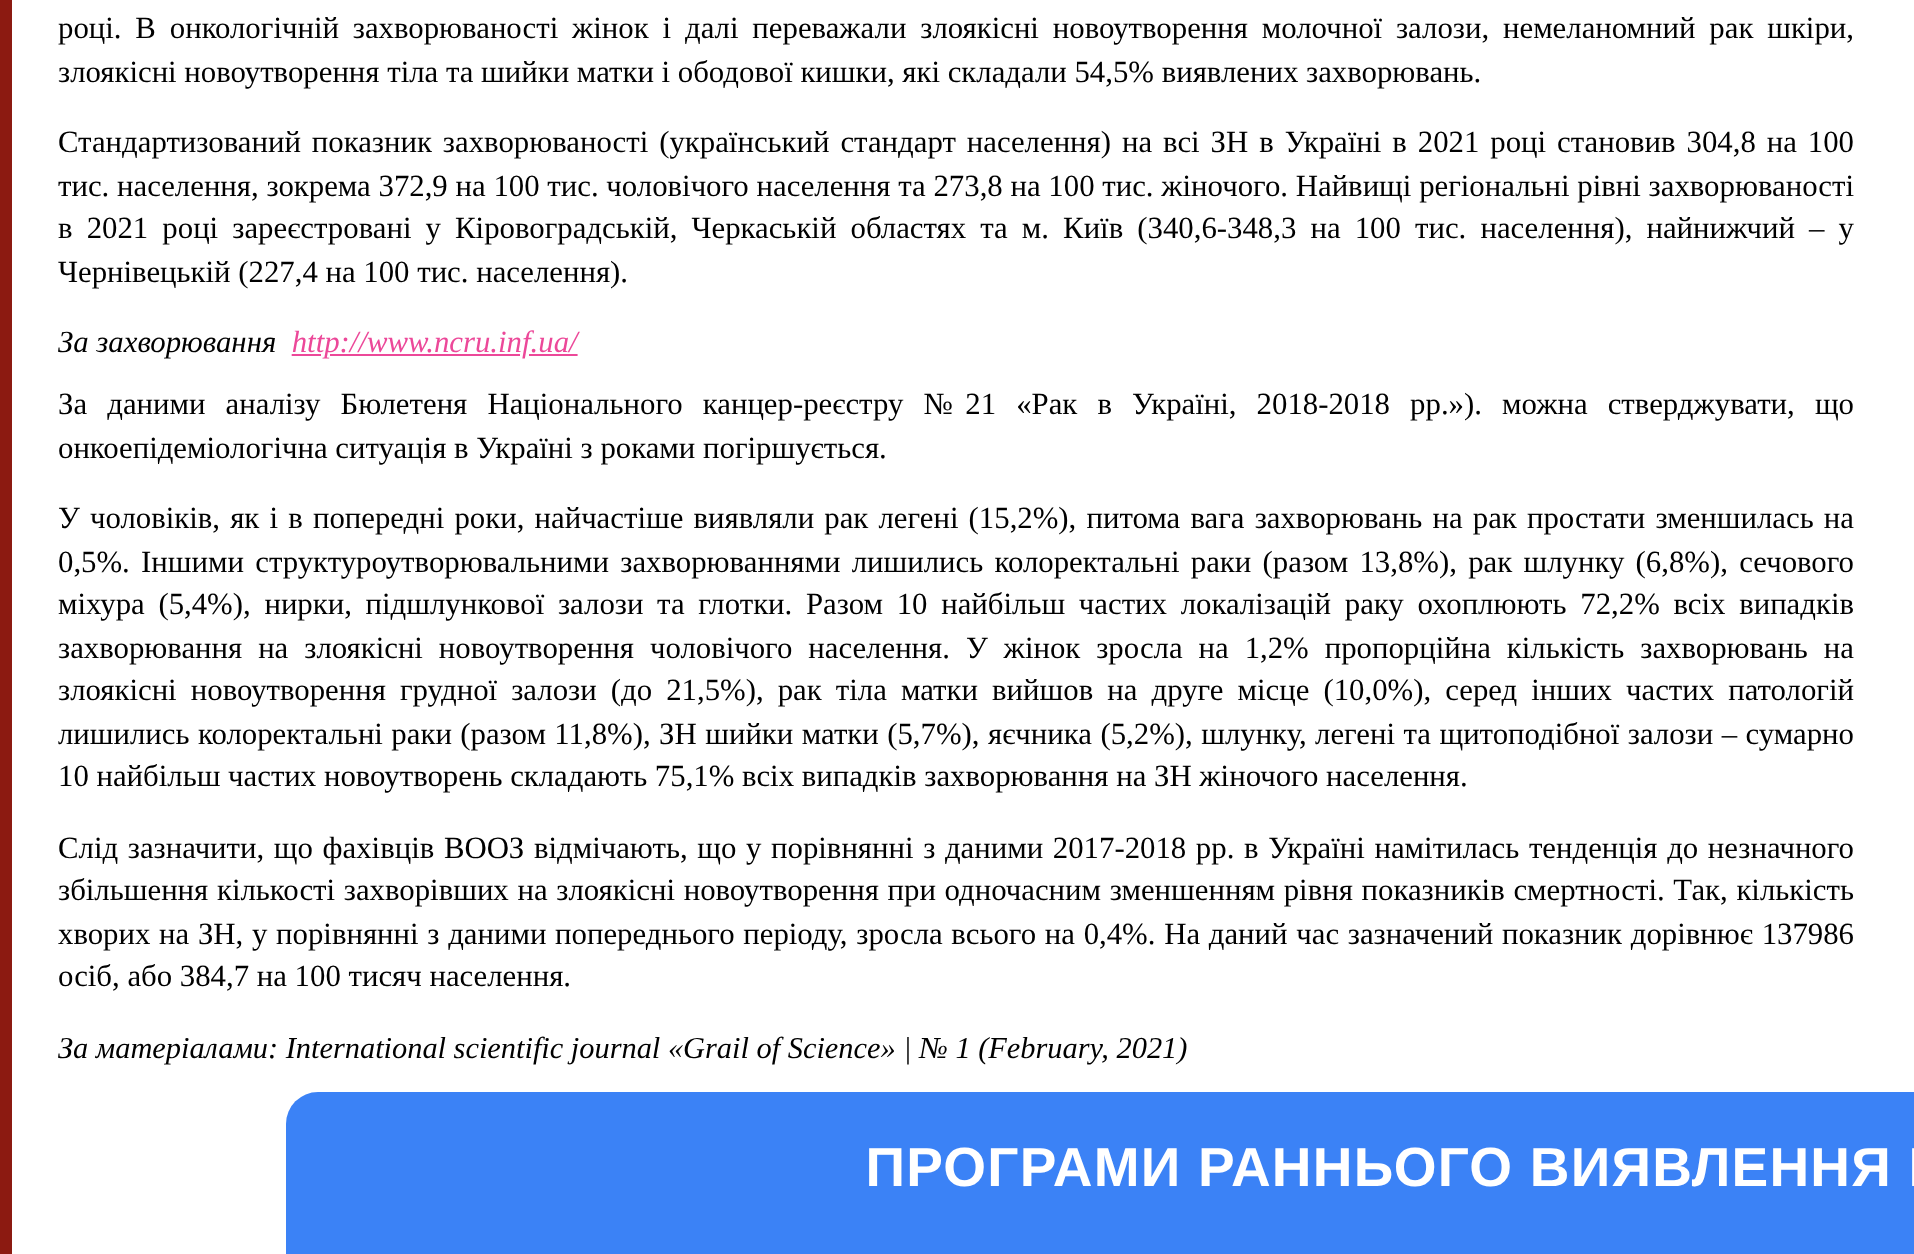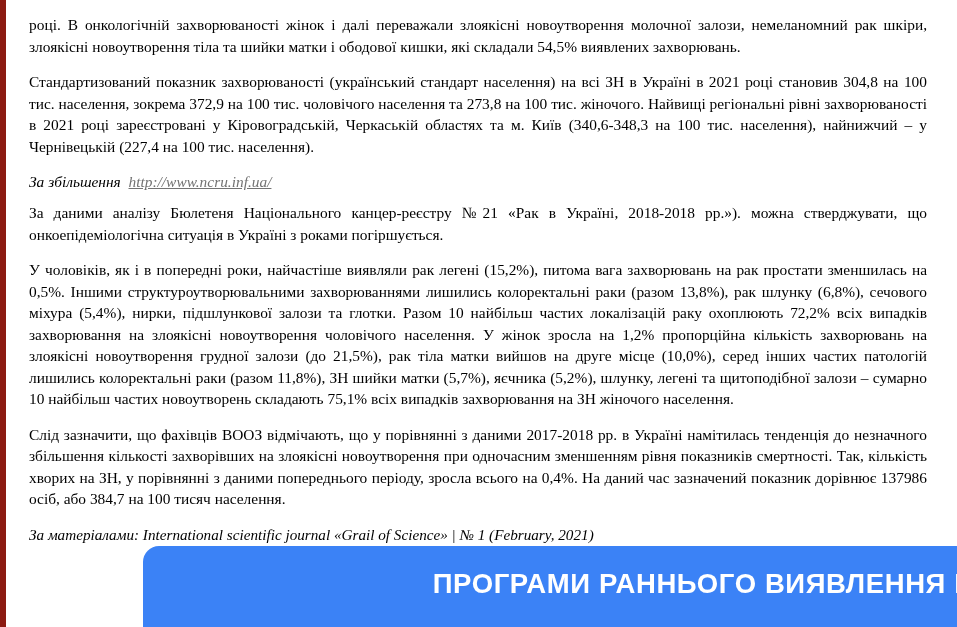--- a/index.html
+++ b/index.html
@@ -36,31 +36,31 @@
   }
   p.para {
     margin: 0 0 14px 0;
     font-size: 15.4px;
     line-height: 21.5px;
     text-align: justify;
     color: #000000;
     text-indent: 0;
   }
   p.first {
-    margin-top: 14px;
+    margin-top: 4px;
   }
   .src-line {
     margin: 0 0 10px 0;
     font-size: 15.4px;
     line-height: 21px;
     font-style: italic;
     color: #000000;
   }
   .src-line .lnk {
-    color: #737373;
+    color: #ec4899;
     text-decoration: underline;
     font-style: italic;
   }
   .src-final {
     margin: 6px 0 0 0;
     font-size: 15.2px;
     line-height: 21px;
     font-style: italic;
     color: #000000;
   }
@@ -105,21 +105,21 @@
 
   <div class="left-bar"></div>
 
   <div class="content">
 
     <p class="para first">році. В онкологічній захворюваності жінок і далі переважали злоякісні новоутворення молочної залози, немеланомний рак шкіри, злоякісні новоутворення тіла та шийки матки і ободової кишки, які складали 54,5% виявлених захворювань.</p>
 
     <p class="para">Стандартизований показник захворюваності (український стандарт населення) на всі ЗН в Україні в 2021 році становив 304,8 на 100 тис. населення, зокрема 372,9 на 100 тис. чоловічого населення та 273,8 на 100 тис. жіночого. Найвищі регіональні рівні захворюваності в 2021 році зареєстровані у Кіровоградській, Черкаській областях та м. Київ (340,6-348,3 на 100 тис. населення), найнижчий – у Чернівецькій (227,4 на 100 тис. населення).</p>
 
     <div class="src-line">
-      <span>За збільшення</span>
+      <span>За захворювання</span>
       <span>&nbsp;</span><a class="lnk" href="#">http://www.ncru.inf.ua/</a>
     </div>
 
     <p class="para">За даними аналізу Бюлетеня Національного канцер-реєстру №21 «Рак в Україні, 2018-2018 рр.»). можна стверджувати, що онкоепідеміологічна ситуація в Україні з роками погіршується.</p>
 
     <p class="para">У чоловіків, як і в попередні роки, найчастіше виявляли рак легені (15,2%), питома вага захворювань на рак простати зменшилась на 0,5%. Іншими структуроутворювальними захворюваннями лишились колоректальні раки (разом 13,8%), рак шлунку (6,8%), сечового міхура (5,4%), нирки, підшлункової залози та глотки. Разом 10 найбільш частих локалізацій раку охоплюють 72,2% всіх випадків захворювання на злоякісні новоутворення чоловічого населення. У жінок зросла на 1,2% пропорційна кількість захворювань на злоякісні новоутворення грудної залози (до 21,5%), рак тіла матки вийшов на друге місце (10,0%), серед інших частих патологій лишились колоректальні раки (разом 11,8%), ЗН шийки матки (5,7%), яєчника (5,2%), шлунку, легені та щитоподібної залози – сумарно 10 найбільш частих новоутворень складають 75,1% всіх випадків захворювання на ЗН жіночого населення.</p>
 
     <p class="para">Слід зазначити, що фахівців ВООЗ відмічають, що у порівнянні з даними 2017-2018 рр. в Україні намітилась тенденція до незначного збільшення кількості захворівших на злоякісні новоутворення при одночасним зменшенням рівня показників смертності. Так, кількість хворих на ЗН, у порівнянні з даними попереднього періоду, зросла всього на 0,4%. На даний час зазначений показник дорівнює 137986 осіб, або 384,7 на 100 тисяч населення.</p>
 
 

